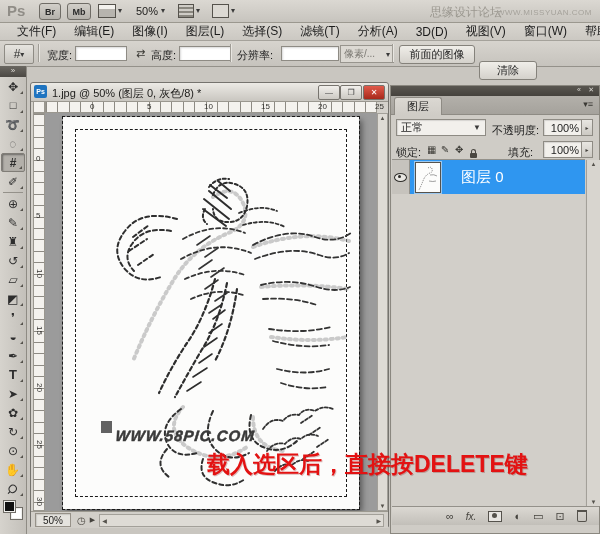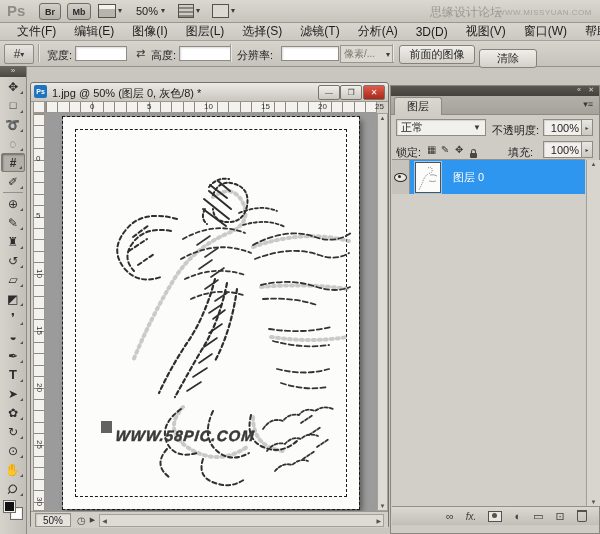--- a/index.html
+++ b/index.html
@@ -125,21 +125,21 @@
     <input class="abs opt-input" style="left: 179px; top: 5px; width: 46px;" value="">
     <div class="abs sep" style="left:230px;top:3px;height:18px"></div>
     <span class="abs lbl" style="left:237px;top:7px">分辨率:</span>
     <input class="abs opt-input" style="left: 281px; top: 5px; width: 52px;" value="">
     <div class="abs chip" style="left:340px;top:4px;width:46px;height:16px;border:1px solid #98958e;background:#dcd9d3;justify-content:space-between;padding:0 3px">
       <span style="font-size:10px;color:#7c7a74">像素/...</span>
       <span class="dd">▾</span>
     </div>
     <div class="abs sep" style="left:392px;top:3px;height:18px"></div>
     <div class="abs pbtn" style="left:399px;top:4px;width:74px;height:17px">前面的图像</div>
-    <div class="abs pbtn" style="left:479px;top:8px;width:56px;height:17px">清除</div>
+    <div class="abs pbtn" style="left:479px;top:20px;width:56px;height:17px">清除</div>
   </div>
 
   <div id="toolbar" class="abs">
     <div style="width:100%;height:11px;background:linear-gradient(#6a6761,#4b4843);color:#dedcd7;font-size:8px;line-height:10px;text-align:center">»</div>
     <div class="tool">
         <span>✥</span>
       </div>
     <div class="tool">
         <span style="font-size:11px">□</span>
       </div>
@@ -367,34 +367,35 @@
     <div id="layerrow" class="abs">
       <div style="width:17px;height:100%;background:#c6c3bd;border-right:1px solid #94918a;display:flex;align-items:center;justify-content:center">
         <span class="eye"></span>
       </div>
       <div style="width:24px;height:29px;margin-left:5px;background:#fcfcfb;border:1px solid #55524c;outline:1px solid #9cc8ef;position:relative">
         <svg width="24" height="29" viewBox="0 0 24 29" fill="none">
           <path d="M12,5 q3,-2 4,1 q1,3 -2,4 q-5,2 -7,8 q-2,5 -4,9" stroke="#777" stroke-width="1" stroke-dasharray="1 1"></path>
           <path d="M14,12 q4,-1 7,1 M13,18 q4,1 7,0" stroke="#888" stroke-width="0.8"></path>
         </svg>
       </div>
-      <span style="margin-left:12px;font-size:11px;color:#fff">图层 0</span>
+      <span style="margin-left:20px;font-size:15px;color:#fff">图层 0</span>
     </div>
     <div class="abs" style="left:1px;top:108px;width:193px;height:312px;background:#d2cfc9"></div>
     <div class="abs" style="left:195px;top:74px;width:13px;height:346px;background:#d8d5cf;border-left:1px solid #a3a099">
       <div class="scr-arrow" style="margin-top:1px">▲</div>
       <div class="scr-arrow" style="position:absolute;bottom:1px;width:100%">▼</div>
     </div>
 
     
     <div class="abs" style="left:1px;top:420px;width:207px;height:19px;background:linear-gradient(#dbd8d2,#c2bfb9);border-top:1px solid #94918a;display:flex;align-items:center;padding-left:48px;box-sizing:border-box">
       <span class="panelbtn">∞</span>
       <span class="panelbtn" style="font-style:italic;font-weight:normal;font-size:10px">fx.</span>
       <span class="maskico" style="margin:0 6px"></span>
       <span class="panelbtn">◐</span>
       <span class="panelbtn">▭</span>
       <span class="panelbtn">⊡</span>
       <span class="trashico" style="margin:0 6px"></span>
     </div>
   </div>
 
+  <div id="annotation" class="abs">载入选区后，直接按DELETE键</div>
 
 </div>
 
 </body></html>

